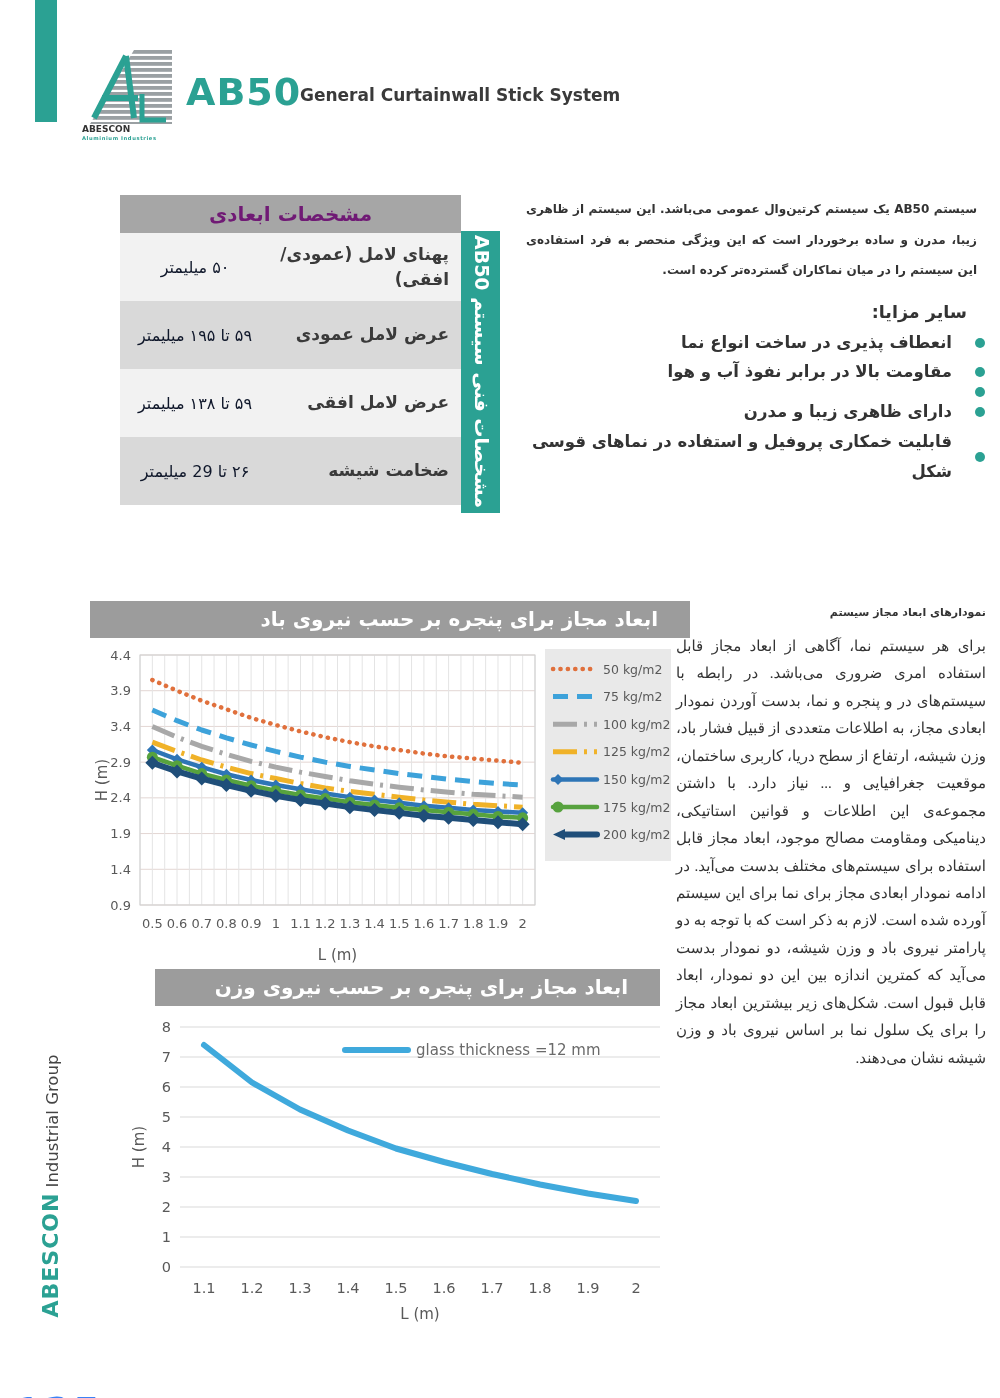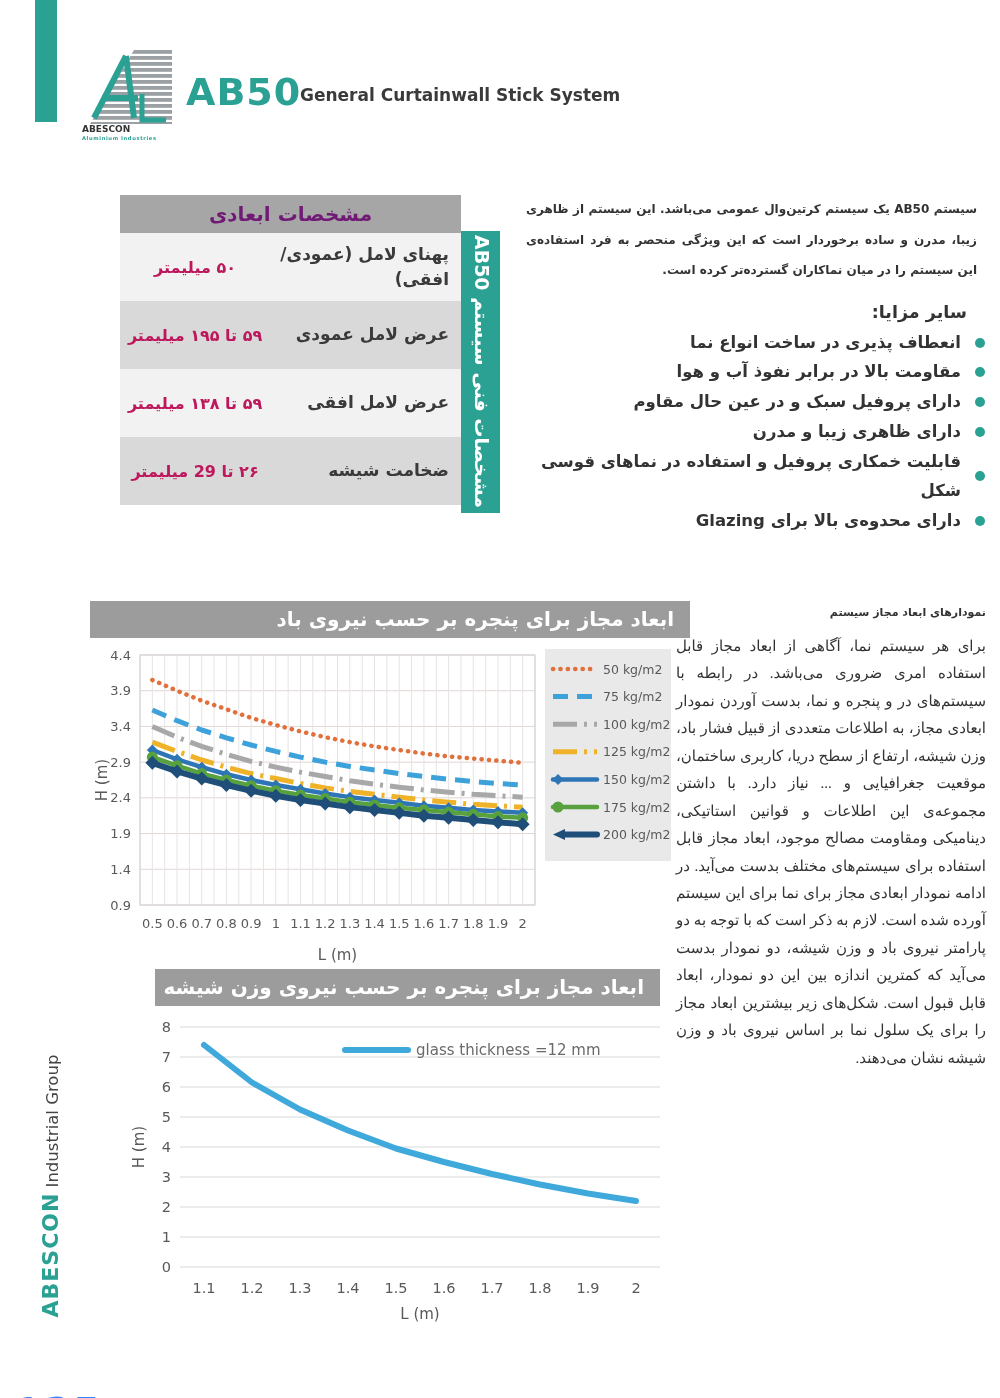--- a/index.html
+++ b/index.html
@@ -12,37 +12,37 @@
   .subtitle{position:absolute;left:300px;top:85px;font-size:17px;font-weight:bold;color:#3a3a3a;}
   
   .spec-table{position:absolute;left:120px;top:195px;width:341px;}
   .spec-header{height:38px;background:#a6a6a6;color:#701a75;font-size:20px;font-weight:bold;
                text-align:center;line-height:38px;direction:rtl;}
   .spec-row{height:68px;display:flex;direction:rtl;align-items:center;}
   .spec-row:nth-child(odd){background:#f2f2f2;}
   .spec-row:nth-child(even){background:#d9d9d9;}
   .spec-label{flex:0 0 56%;padding-right:12px;box-sizing:border-box;text-align:right;
               font-size:17px;font-weight:bold;color:#3a3a3a;line-height:1.5;}
-  .spec-value{flex:1;text-align:center;font-size:16px;font-weight:bold;color:#be185d;}
+  .spec-value{flex:1;text-align:center;font-size:16px;font-weight:normal;color:#0f172a;}
   .side-tab{position:absolute;left:461px;top:231px;width:39px;height:282px;background:#2ba193;}
   .side-tab span{position:absolute;left:-121px;top:121px;width:282px;height:39px;line-height:39px;
                  transform:rotate(90deg);text-align:center;color:#fff;font-weight:bold;font-size:19px;
                  direction:rtl;white-space:nowrap;}
   
   .right-col{position:absolute;left:518px;top:186px;width:467px;direction:rtl;color:#333;}
   .intro{font-size:12px;font-weight:bold;line-height:2.55;text-align:justify;margin:8px;}
   .adv-title{font-size:17.5px;font-weight:bold;margin:16px 18px 6px 0;}
   .adv{list-style:none;margin:0;padding:0;}
-  .adv-item{display:flex;direction:rtl;align-items:baseline;gap:14px;
+  .adv-item{display:flex;direction:rtl;align-items:baseline;gap:23px;
             font-size:16.5px;font-weight:bold;line-height:1.8;}
   .dot{width:10px;height:10px;border-radius:50%;background:#2ba193;flex:none;align-self:center;}
   
   .chart-titlebar{position:absolute;background:#9c9c9c;color:#fff;font-weight:bold;font-size:20px;
                   height:37px;line-height:37px;direction:rtl;text-align:right;
-                  padding-right:16px;box-sizing:border-box;}
+                  padding-right:32px;box-sizing:border-box;}
   #bar1{left:90px;top:601px;width:600px;}
   #bar2{left:155px;top:969px;width:505px;}
   .chart-svg{position:absolute;}
   #chart1{left:95px;top:643px;}
   #chart2{left:130px;top:1012px;}
   
   .diagrams{position:absolute;left:676px;top:606px;width:310px;direction:rtl;color:#333;}
   .diagrams h3{font-size:11px;font-weight:bold;margin:0 0 14px 0;}
   .diagrams p{font-size:15px;line-height:1.83;text-align:justify;margin:0;font-family:Liberation Serif, serif;}
   
@@ -125,33 +125,28 @@
         <li class="adv-item">
           <span class="dot"></span>
           <span>انعطاف پذیری در ساخت انواع نما</span>
         </li>
         <li class="adv-item">
           <span class="dot"></span>
           <span>مقاومت بالا در برابر نفوذ آب و هوا</span>
         </li>
         <li class="adv-item">
           <span class="dot"></span>
-          <span>دارای پروفیل سبک و در عین حال مقاوم</span>
         </li>
         <li class="adv-item">
           <span class="dot"></span>
           <span>دارای ظاهری زیبا و مدرن</span>
         </li>
         <li class="adv-item">
           <span class="dot"></span>
           <span>قابلیت خمکاری پروفیل و استفاده در نماهای قوسی شکل</span>
-        </li>
-        <li class="adv-item">
-          <span class="dot"></span>
-          <span>دارای محدوه‌ی بالا برای Glazing</span>
         </li>
       </ul>
   </div>
 
   <div class="chart-titlebar" id="bar1">ابعاد مجاز برای پنجره بر حسب نیروی باد</div>
   <svg class="chart-svg" id="chart1" width="585" height="322">
       <line x1="45" y1="262" x2="440" y2="262" stroke="#e3d6d3" stroke-width="1"></line>
       <line x1="45" y1="226.2857142857143" x2="440" y2="226.2857142857143" stroke="#e3d6d3" stroke-width="1"></line>
       <line x1="45" y1="190.57142857142858" x2="440" y2="190.57142857142858" stroke="#e3d6d3" stroke-width="1"></line>
       <line x1="45" y1="154.8571428571429" x2="440" y2="154.8571428571429" stroke="#e3d6d3" stroke-width="1"></line>

